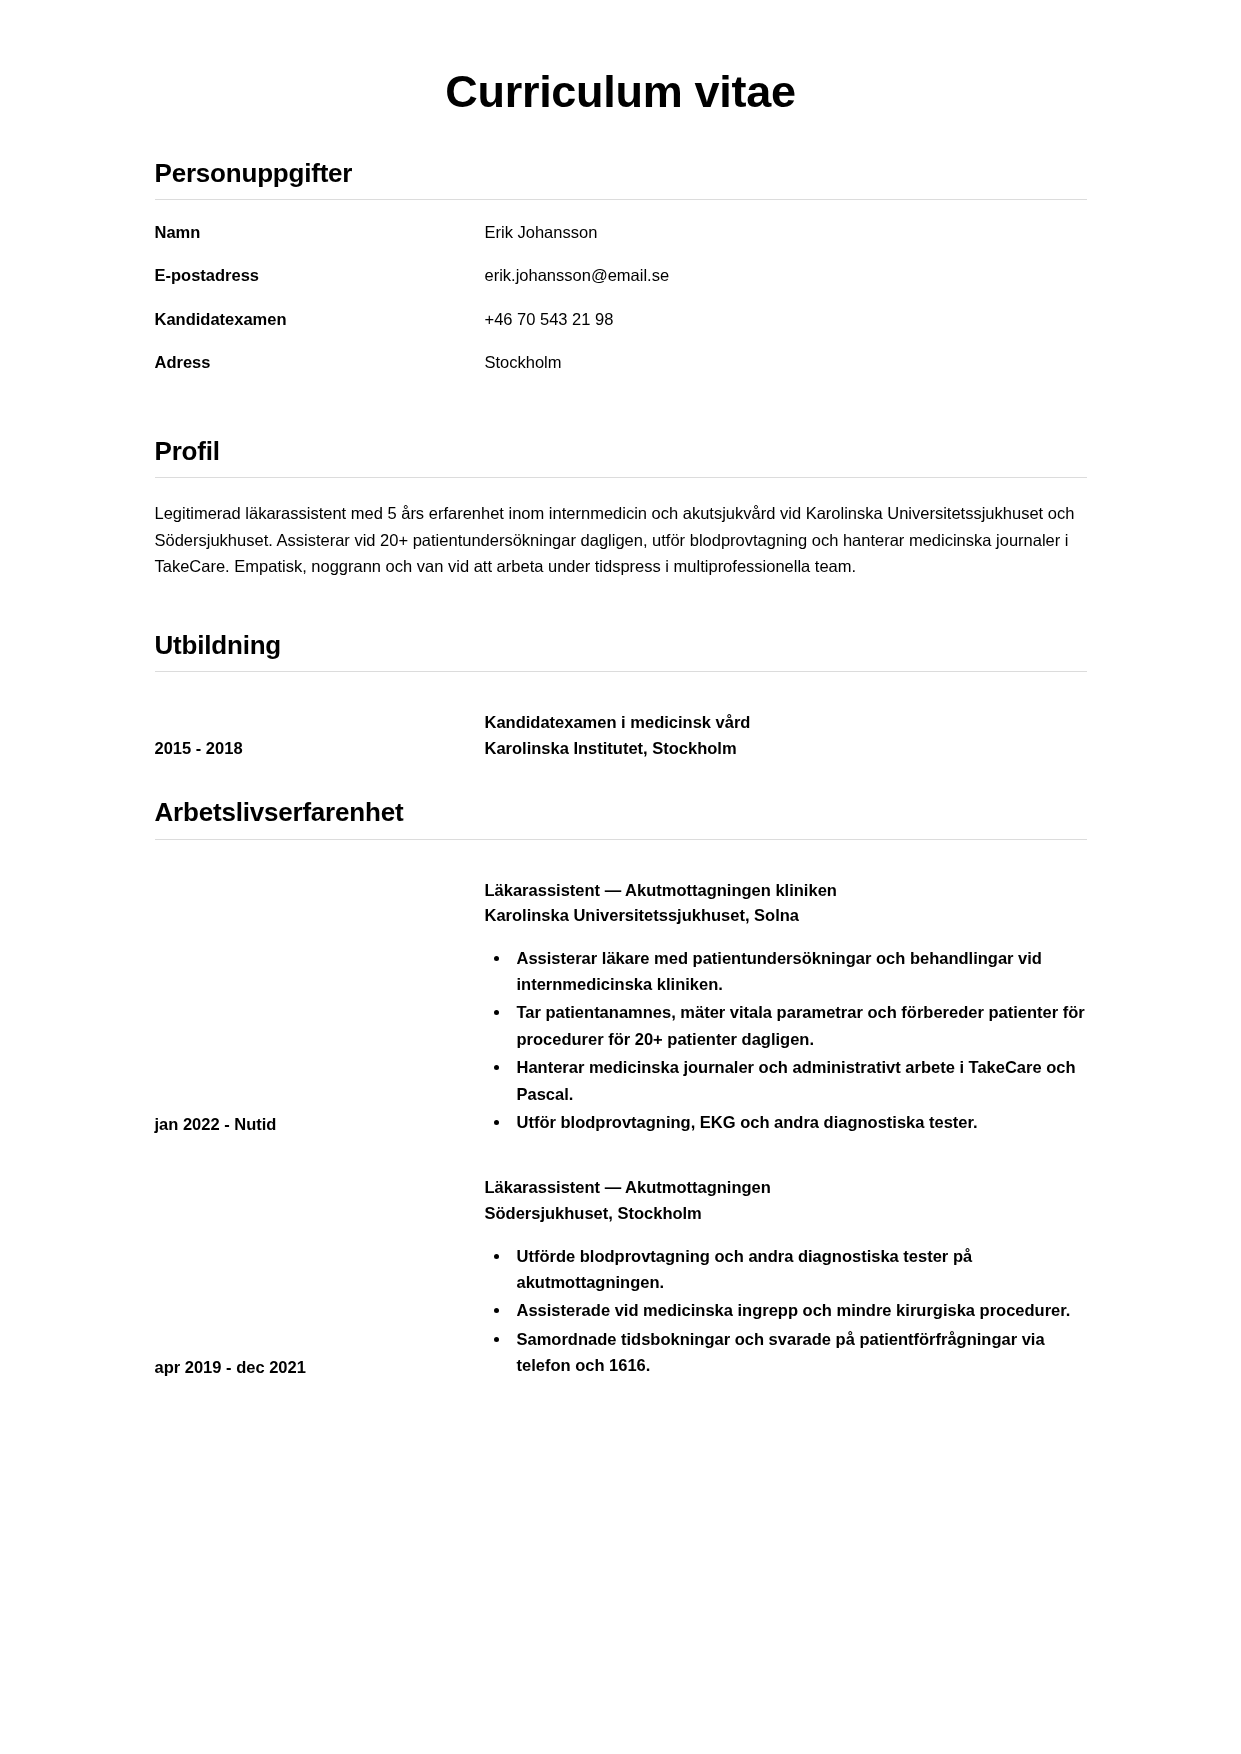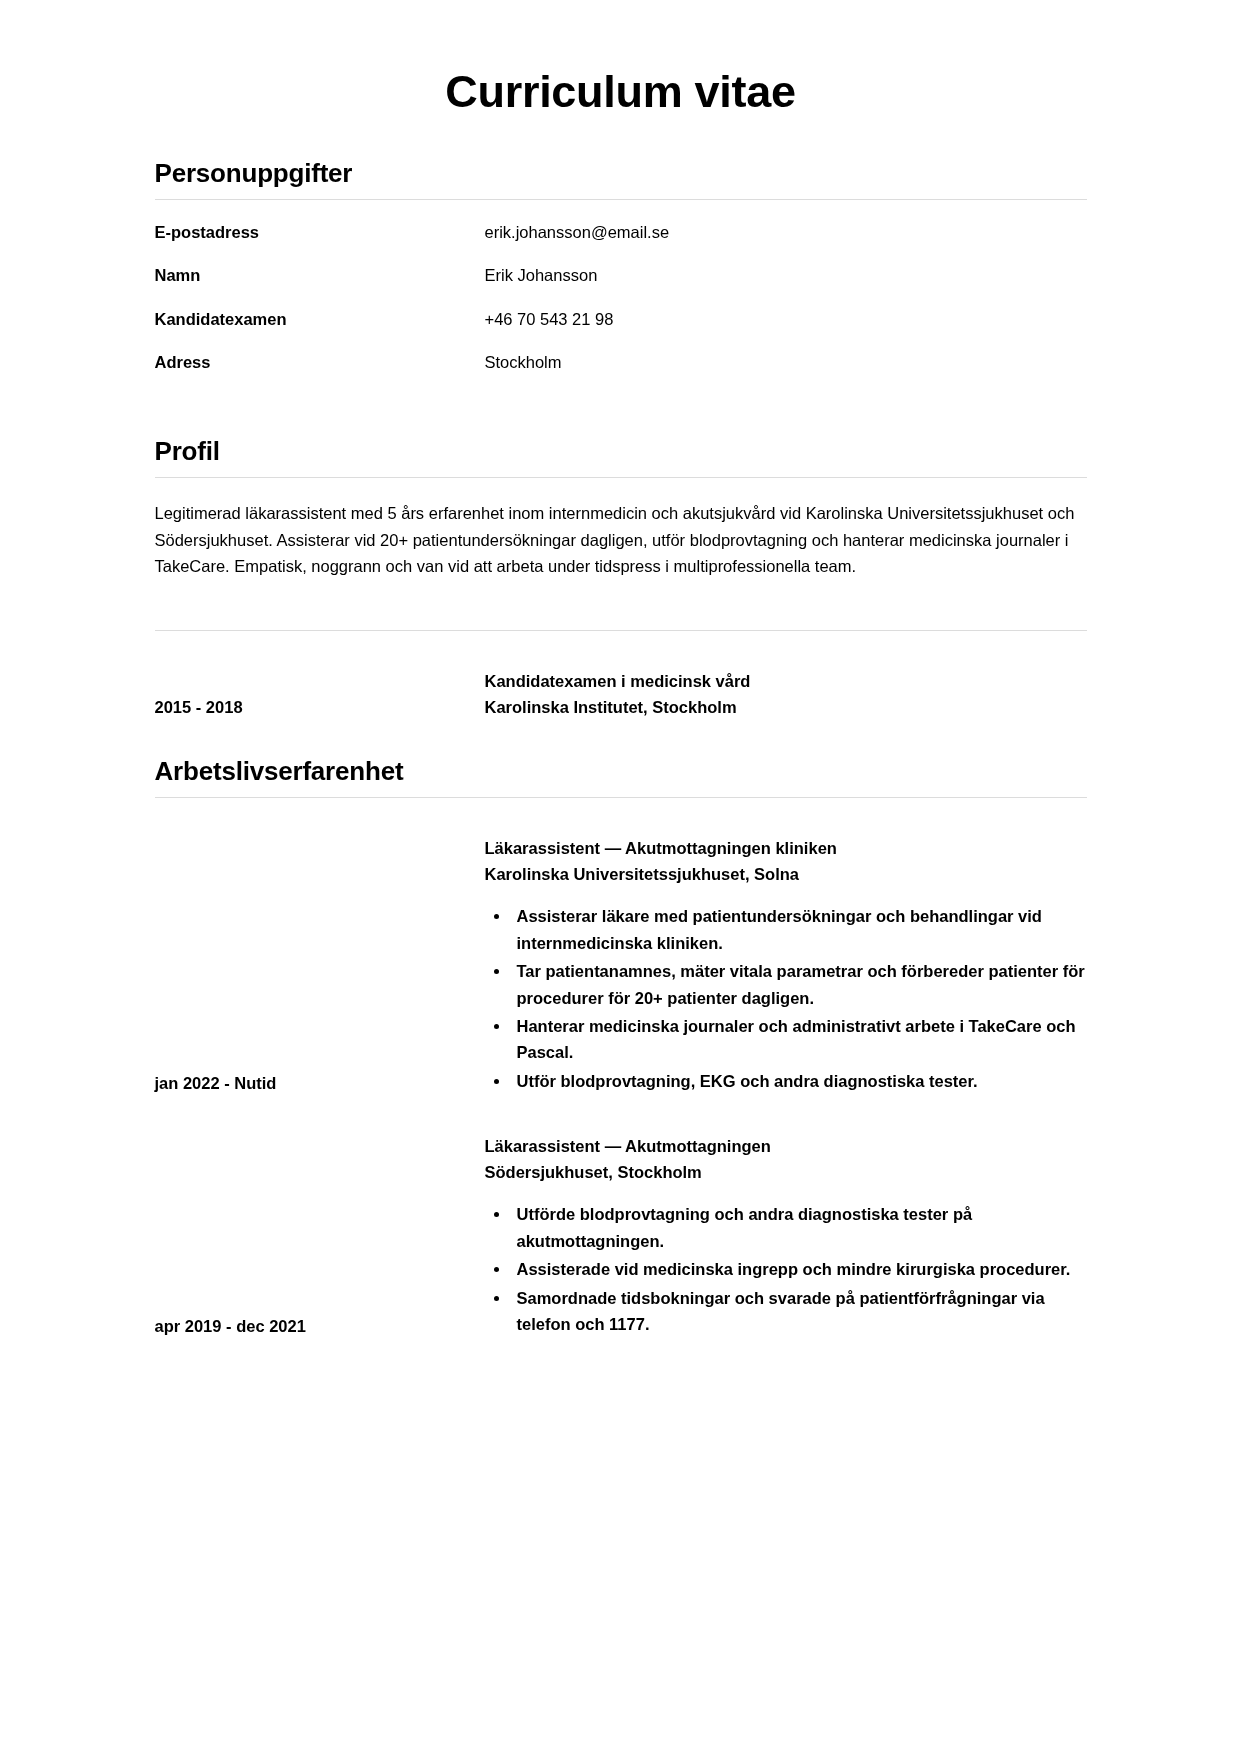--- a/index.html
+++ b/index.html
@@ -135,28 +135,28 @@
 
   <div class="gap-after-details"></div>
 
   <section class="section">
     <h2 class="section-heading">Personuppgifter</h2>
     <hr class="section-rule">
 
     <table class="details">
       <tbody>
         <tr>
+          <td class="label">Namn</td>
+          <td class="value">Erik Johansson</td>
+        </tr>
+        <tr>
           <td class="label">E-postadress</td>
           <td class="value">erik.johansson@email.se</td>
         </tr>
         <tr>
-          <td class="label">Namn</td>
-          <td class="value">Erik Johansson</td>
-        </tr>
-        <tr>
           <td class="label">Kandidatexamen</td>
           <td class="value">+46 70 543 21 98</td>
         </tr>
         <tr>
           <td class="label">Adress</td>
           <td class="value">Stockholm</td>
         </tr>
       </tbody>
     </table>
   </section>
@@ -166,20 +166,21 @@
   <section class="section">
     <h2 class="section-heading">Profil</h2>
     <hr class="section-rule">
 
     <p class="profile-text">Legitimerad läkarassistent med 5 års erfarenhet inom internmedicin och akutsjukvård vid Karolinska Universitetssjukhuset och Södersjukhuset. Assisterar vid 20+ patientundersökningar dagligen, utför blodprovtagning och hanterar medicinska journaler i TakeCare. Empatisk, noggrann och van vid att arbeta under tidspress i multiprofessionella team.</p>
   </section>
 
   <div class="gap-after-profile"></div>
 
   <section class="section">
+    <h2 class="section-heading">Utbildning</h2>
     <hr class="section-rule">
 
     <div class="entry">
       <div class="entry-date">2015 - 2018</div>
       <div class="entry-body">
         <div class="entry-title">Kandidatexamen i medicinsk vård</div>
         <div class="entry-org">Karolinska Institutet, Stockholm</div>
       </div>
     </div>
   </section>
@@ -205,19 +206,19 @@
     </div>
 
     <div class="entry">
       <div class="entry-date">apr 2019 - dec 2021</div>
       <div class="entry-body">
         <div class="entry-title">Läkarassistent — Akutmottagningen</div>
         <div class="entry-org">Södersjukhuset, Stockholm</div>
         <ul class="entry-bullets">
           <li>Utförde blodprovtagning och andra diagnostiska tester på akutmottagningen.</li>
           <li>Assisterade vid medicinska ingrepp och mindre kirurgiska procedurer.</li>
-          <li>Samordnade tidsbokningar och svarade på patientförfrågningar via telefon och 1177.</li>
+          <li>Samordnade tidsbokningar och svarade på patientförfrågningar via telefon och 1616.</li>
         </ul>
       </div>
     </div>
   </section>
 
 </div>
 
 </body></html>

